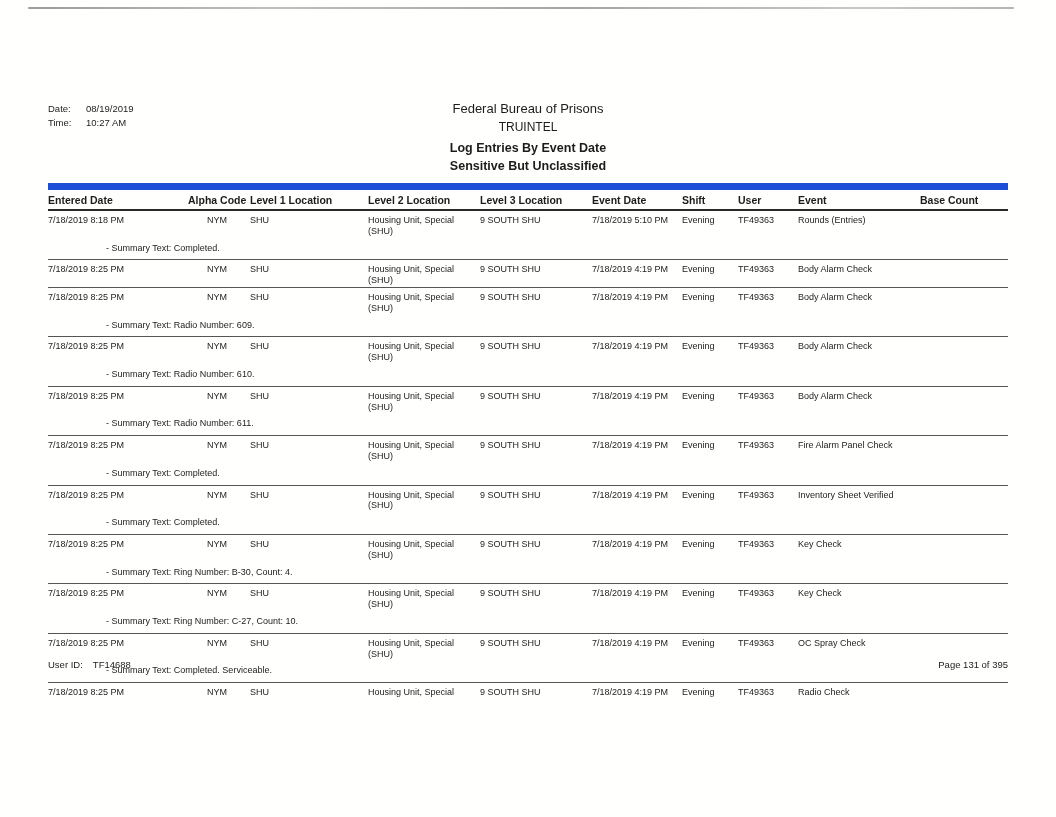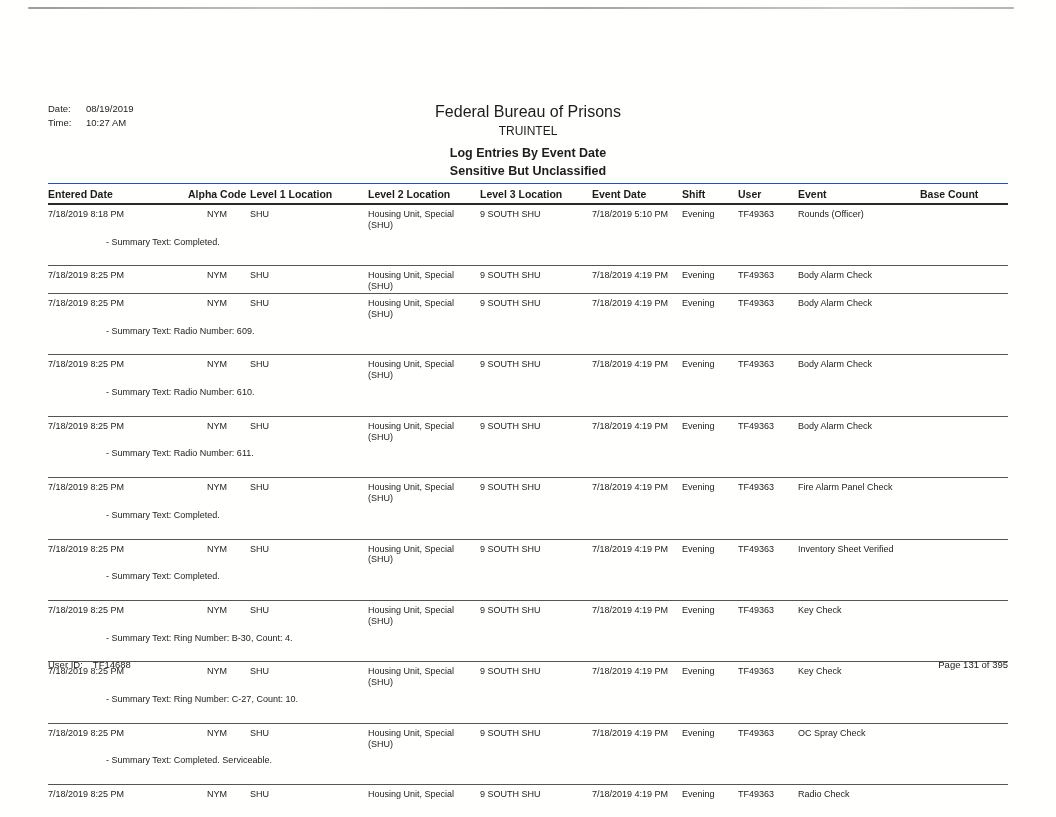--- a/index.html
+++ b/index.html
@@ -34,52 +34,52 @@
     font-size: 9.5px;
     line-height: 1.5;
   }
   .meta-row { display: flex; }
   .meta-label { width: 38px; }
   .titles {
     text-align: center;
     width: 100%;
     line-height: 1.45;
   }
-  .title-1 { font-size: 16px; }
+  .title-1 { font-size: 13px; }
   .title-2 { font-size: 12px; }
   .title-3 { font-size: 12.5px; font-weight: bold; margin-top: 3px; text-align: center; }
   .title-4 { font-size: 12.5px; font-weight: bold; }
   table.log-table {
     position: absolute;
     left: 48px; top: 183px;
     width: 960px;
     border-collapse: collapse;
     table-layout: fixed;
   }
   table.log-table th {
     font-size: 10.5px;
     font-weight: bold;
     text-align: left;
     padding: 4px 2px 3px 0;
-    border-top: 1px solid #1d4ed8;
+    border-top: 7px solid #1d4ed8;
     border-bottom: 2px solid #2a2a2a;
     white-space: nowrap;
     overflow: hidden;
   }
   th.col-alpha, td.col-alpha { text-align: center; }
   table.log-table td {
     font-size: 9px;
     vertical-align: top;
     padding: 4px 4px 1px 0;
     line-height: 1.2;
   }
   tr.main-row td { border-top: 1px solid #555; }
   tr.main-row:first-child td { border-top: none; }
   tr.summary-row td {
-    padding: 5px 0 18px 58px;
+    padding: 5px 0 6px 58px;
     font-size: 9px;
     border-top: none;
   }
   .page-footer {
     position: absolute;
     left: 48px; right: 48px;
     top: 659px;
     display: flex;
     justify-content: space-between;
     font-size: 9.5px;
@@ -141,21 +141,21 @@
     <tbody>
     <tr class="main-row">
       <td>7/18/2019 8:18 PM</td>
       <td class="col-alpha">NYM</td>
       <td>SHU</td>
       <td>Housing Unit, Special (SHU)</td>
       <td>9 SOUTH SHU</td>
       <td>7/18/2019 5:10 PM</td>
       <td>Evening</td>
       <td>TF49363</td>
-      <td>Rounds (Officer)</td>
+      <td>Rounds (Entries)</td>
       <td></td>
     </tr>
     <tr class="summary-row">
       <td colspan="10">- Summary Text: Completed.</td>
     </tr>
 
     <tr class="main-row">
       <td>7/18/2019 8:25 PM</td>
       <td class="col-alpha">NYM</td>
       <td>SHU</td>

